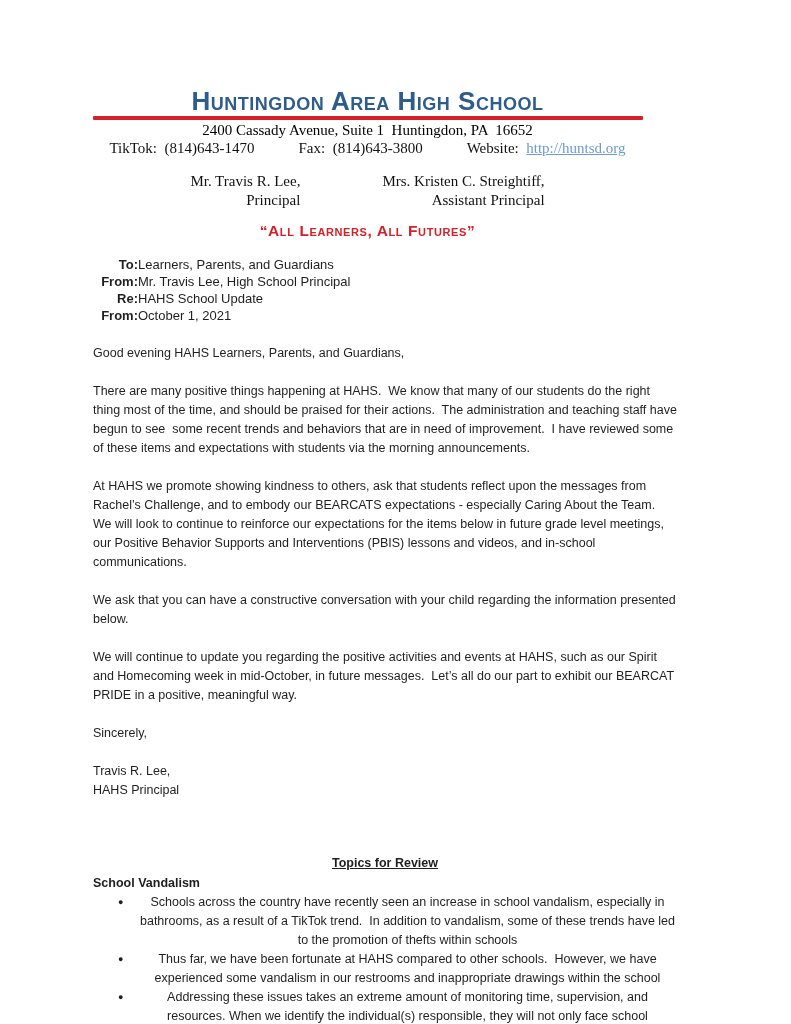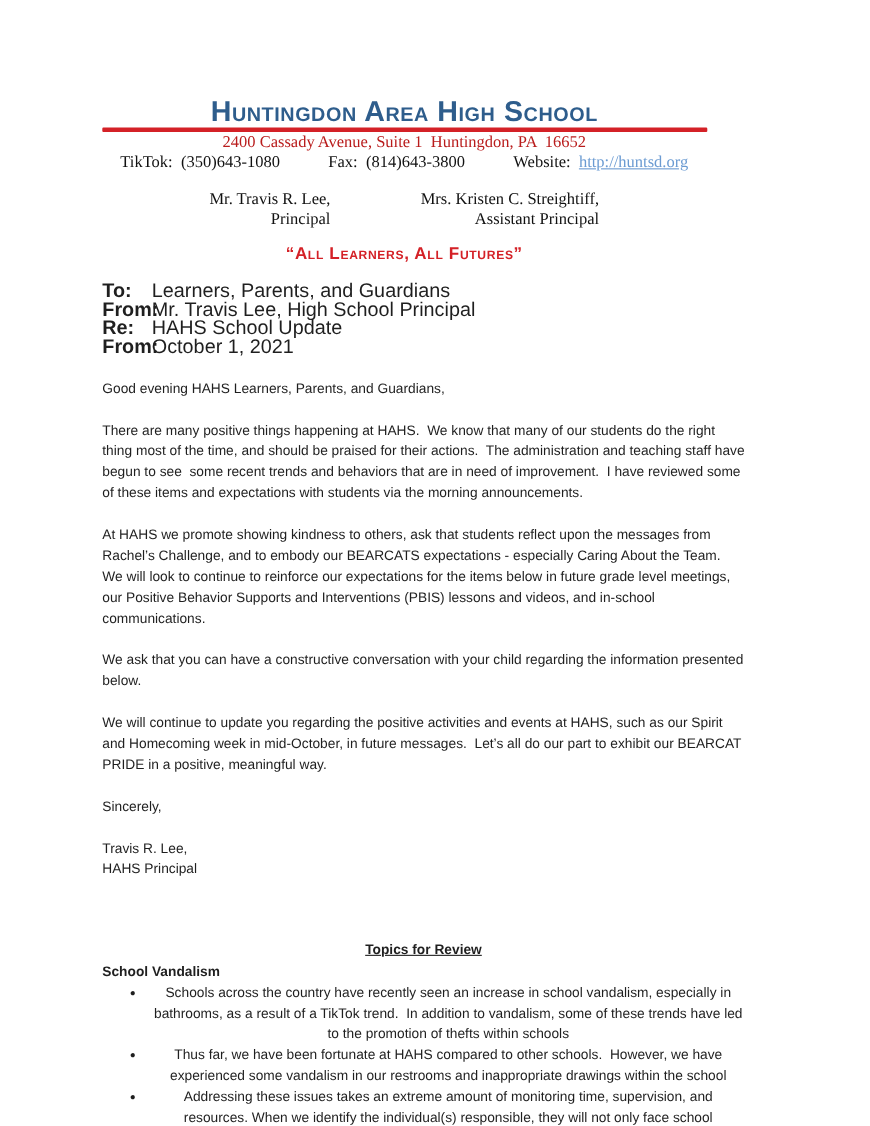--- a/index.html
+++ b/index.html
@@ -21,21 +21,21 @@
     letter-spacing: 0.5px;
     color: #2e5d8c;
     line-height: 1.05;
   }
   .header-rule {
     width: 550px; height: 4px; background: #d42127;
     margin: 1px auto 2px auto; border-radius: 1px;
   }
   .address-line {
     font-family: "Liberation Serif", serif;
-    font-size: 15px; color: #b91c1c; white-space: pre-wrap;
+    font-size: 15px; color: #000000; white-space: pre-wrap;
   }
   .contact-line {
     font-family: "Liberation Serif", serif;
     font-size: 15px; color: #111;
     display: flex; justify-content: center; gap: 44px;
     margin-top: 1px;
   }
   .contact-item { white-space: pre-wrap; }
   .link { color: #6b9bd2; text-decoration: underline; cursor: pointer; }
 
@@ -50,21 +50,21 @@
   .motto {
     margin-top: 13px;
     font-variant: small-caps;
     font-weight: bold;
     font-size: 15.5px;
     letter-spacing: 0.6px;
     color: #d42127;
   }
 
   
-  .memo { margin-top: 16px; font-size: 18px; line-height: 17px; }
+  .memo { margin-top: 16px; font-size: 13px; line-height: 17px; text-align: right; }
   .memo-row { display: flex; }
   .memo-label { font-weight: bold; width: 45px; flex: 0 0 45px; }
   .memo-value { white-space: pre-wrap; }
 
   
   .body-text { margin-top: 20px; font-size: 12.5px; line-height: 19px; }
   .body-par { white-space: pre-wrap; margin-bottom: 19px; max-width: 640px; }
   .closing { white-space: pre-wrap; margin-bottom: 19px; }
   .signature div { white-space: pre-wrap; }
 
@@ -89,21 +89,21 @@
 </head>
 <body>
 
 <div class="page">
 
   <div class="letterhead">
     <div class="school-title">Huntingdon Area High School</div>
     <div class="header-rule"></div>
     <div class="address-line">2400 Cassady Avenue, Suite 1  Huntingdon, PA  16652</div>
     <div class="contact-line">
-      <div class="contact-item"><span>TikTok:  </span><span>(350)643-1080</span></div>
+      <div class="contact-item"><span>TikTok:  </span><span>(814)643-1470</span></div>
       <div class="contact-item"><span>Fax:  </span><span>(814)643-3800</span></div>
       <div class="contact-item"><span>Website:  </span><a class="link" href="#">http://huntsd.org</a></div>
     </div>
     <div class="names-row">
       <div class="name-col">
         <div>Mr. Travis R. Lee,</div>
         <div>Principal</div>
       </div>
       <div class="name-col">
         <div>Mrs. Kristen C. Streightiff,</div>

